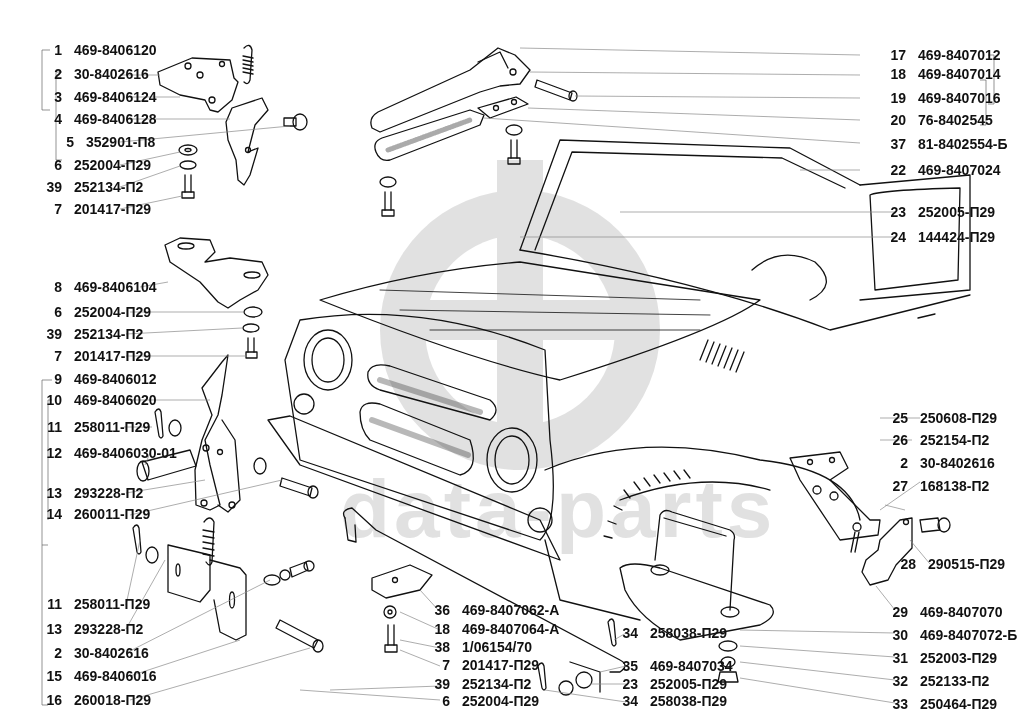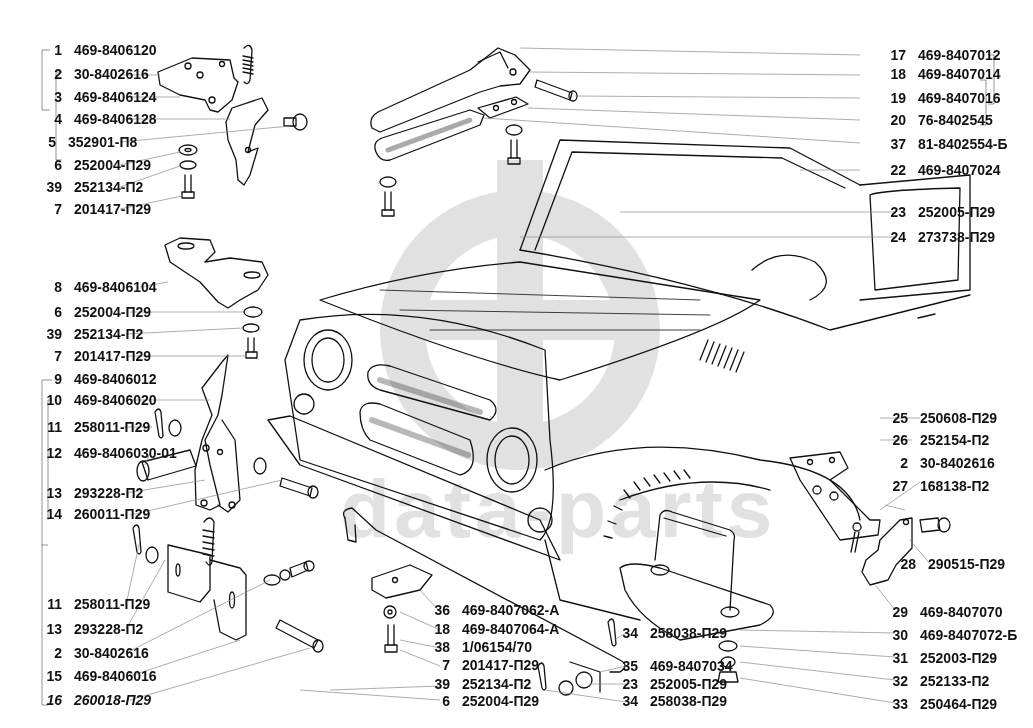--- a/index.html
+++ b/index.html
@@ -258,50 +258,50 @@
     <path d="M50,50 L42,50 L42,110 L50,110 M62,72 L56,72 L56,160 L62,160" stroke="#666"></path>
     <path d="M52,380 L42,380 L42,545 L48,545 M52,400 L48,400 L48,520" stroke="#666"></path>
     <path d="M42,545 L42,705 L48,705" stroke="#666"></path>
     <path d="M988,55 L994,55 L994,104 L988,104 M980,80 L986,80 L986,125 L980,125" stroke="#666"></path>
   </svg>
 
   <div class="lbl left" style="left:42px;top:44px;"><span class="num">1</span><span class="code">469-8406120</span></div>
   <div class="lbl left" style="left:42px;top:68px;"><span class="num">2</span><span class="code">30-8402616</span></div>
   <div class="lbl left" style="left:42px;top:91px;"><span class="num">3</span><span class="code">469-8406124</span></div>
   <div class="lbl left" style="left:42px;top:113px;"><span class="num">4</span><span class="code">469-8406128</span></div>
-  <div class="lbl left" style="left:36px;top:136px;"><span class="num">5</span><span class="code">352901-П8</span></div>
+  <div class="lbl left" style="left:54px;top:136px;"><span class="num">5</span><span class="code">352901-П8</span></div>
   <div class="lbl left" style="left:42px;top:159px;"><span class="num">6</span><span class="code">252004-П29</span></div>
   <div class="lbl left" style="left:42px;top:181px;"><span class="num">39</span><span class="code">252134-П2</span></div>
   <div class="lbl left" style="left:42px;top:203px;"><span class="num">7</span><span class="code">201417-П29</span></div>
 
   <div class="lbl left" style="left:42px;top:281px;"><span class="num">8</span><span class="code">469-8406104</span></div>
   <div class="lbl left" style="left:42px;top:306px;"><span class="num">6</span><span class="code">252004-П29</span></div>
   <div class="lbl left" style="left:42px;top:328px;"><span class="num">39</span><span class="code">252134-П2</span></div>
   <div class="lbl left" style="left:42px;top:350px;"><span class="num">7</span><span class="code">201417-П29</span></div>
   <div class="lbl left" style="left:42px;top:373px;"><span class="num">9</span><span class="code">469-8406012</span></div>
   <div class="lbl left" style="left:42px;top:394px;"><span class="num">10</span><span class="code">469-8406020</span></div>
   <div class="lbl left" style="left:42px;top:421px;"><span class="num">11</span><span class="code">258011-П29</span></div>
   <div class="lbl left" style="left:42px;top:447px;"><span class="num">12</span><span class="code">469-8406030-01</span></div>
   <div class="lbl left" style="left:42px;top:487px;"><span class="num">13</span><span class="code">293228-П2</span></div>
   <div class="lbl left" style="left:42px;top:508px;"><span class="num">14</span><span class="code">260011-П29</span></div>
 
   <div class="lbl left" style="left:42px;top:598px;"><span class="num">11</span><span class="code">258011-П29</span></div>
   <div class="lbl left" style="left:42px;top:623px;"><span class="num">13</span><span class="code">293228-П2</span></div>
   <div class="lbl left" style="left:42px;top:647px;"><span class="num">2</span><span class="code">30-8402616</span></div>
   <div class="lbl left" style="left:42px;top:670px;"><span class="num">15</span><span class="code">469-8406016</span></div>
-  <div class="lbl left" style="left:42px;top:694px;font-style:italic;"><span class="num">16</span><span class="code">260018-П29</span></div>
+  <div class="lbl left" style="left:42px;top:694px;"><span class="num">16</span><span class="code">260018-П29</span></div>
 
   <div class="lbl right" style="left:884px;top:49px;"><span class="num">17</span><span class="code">469-8407012</span></div>
   <div class="lbl right" style="left:884px;top:68px;"><span class="num">18</span><span class="code">469-8407014</span></div>
   <div class="lbl right" style="left:884px;top:92px;"><span class="num">19</span><span class="code">469-8407016</span></div>
   <div class="lbl right" style="left:884px;top:114px;"><span class="num">20</span><span class="code">76-8402545</span></div>
   <div class="lbl right" style="left:884px;top:138px;"><span class="num">37</span><span class="code">81-8402554-Б</span></div>
   <div class="lbl right" style="left:884px;top:164px;"><span class="num">22</span><span class="code">469-8407024</span></div>
   <div class="lbl right" style="left:884px;top:206px;"><span class="num">23</span><span class="code">252005-П29</span></div>
-  <div class="lbl right" style="left:884px;top:231px;"><span class="num">24</span><span class="code">273738-П29</span></div>
+  <div class="lbl right" style="left:884px;top:231px;"><span class="num">24</span><span class="code">144424-П29</span></div>
 
   <div class="lbl right" style="left:886px;top:412px;"><span class="num">25</span><span class="code">250608-П29</span></div>
   <div class="lbl right" style="left:886px;top:434px;"><span class="num">26</span><span class="code">252154-П2</span></div>
   <div class="lbl right" style="left:886px;top:457px;"><span class="num">2</span><span class="code">30-8402616</span></div>
   <div class="lbl right" style="left:886px;top:480px;"><span class="num">27</span><span class="code">168138-П2</span></div>
   <div class="lbl right" style="left:894px;top:558px;"><span class="num">28</span><span class="code">290515-П29</span></div>
 
   <div class="lbl right" style="left:886px;top:606px;"><span class="num">29</span><span class="code">469-8407070</span></div>
   <div class="lbl right" style="left:886px;top:629px;"><span class="num">30</span><span class="code">469-8407072-Б</span></div>
   <div class="lbl right" style="left:886px;top:652px;"><span class="num">31</span><span class="code">252003-П29</span></div>

